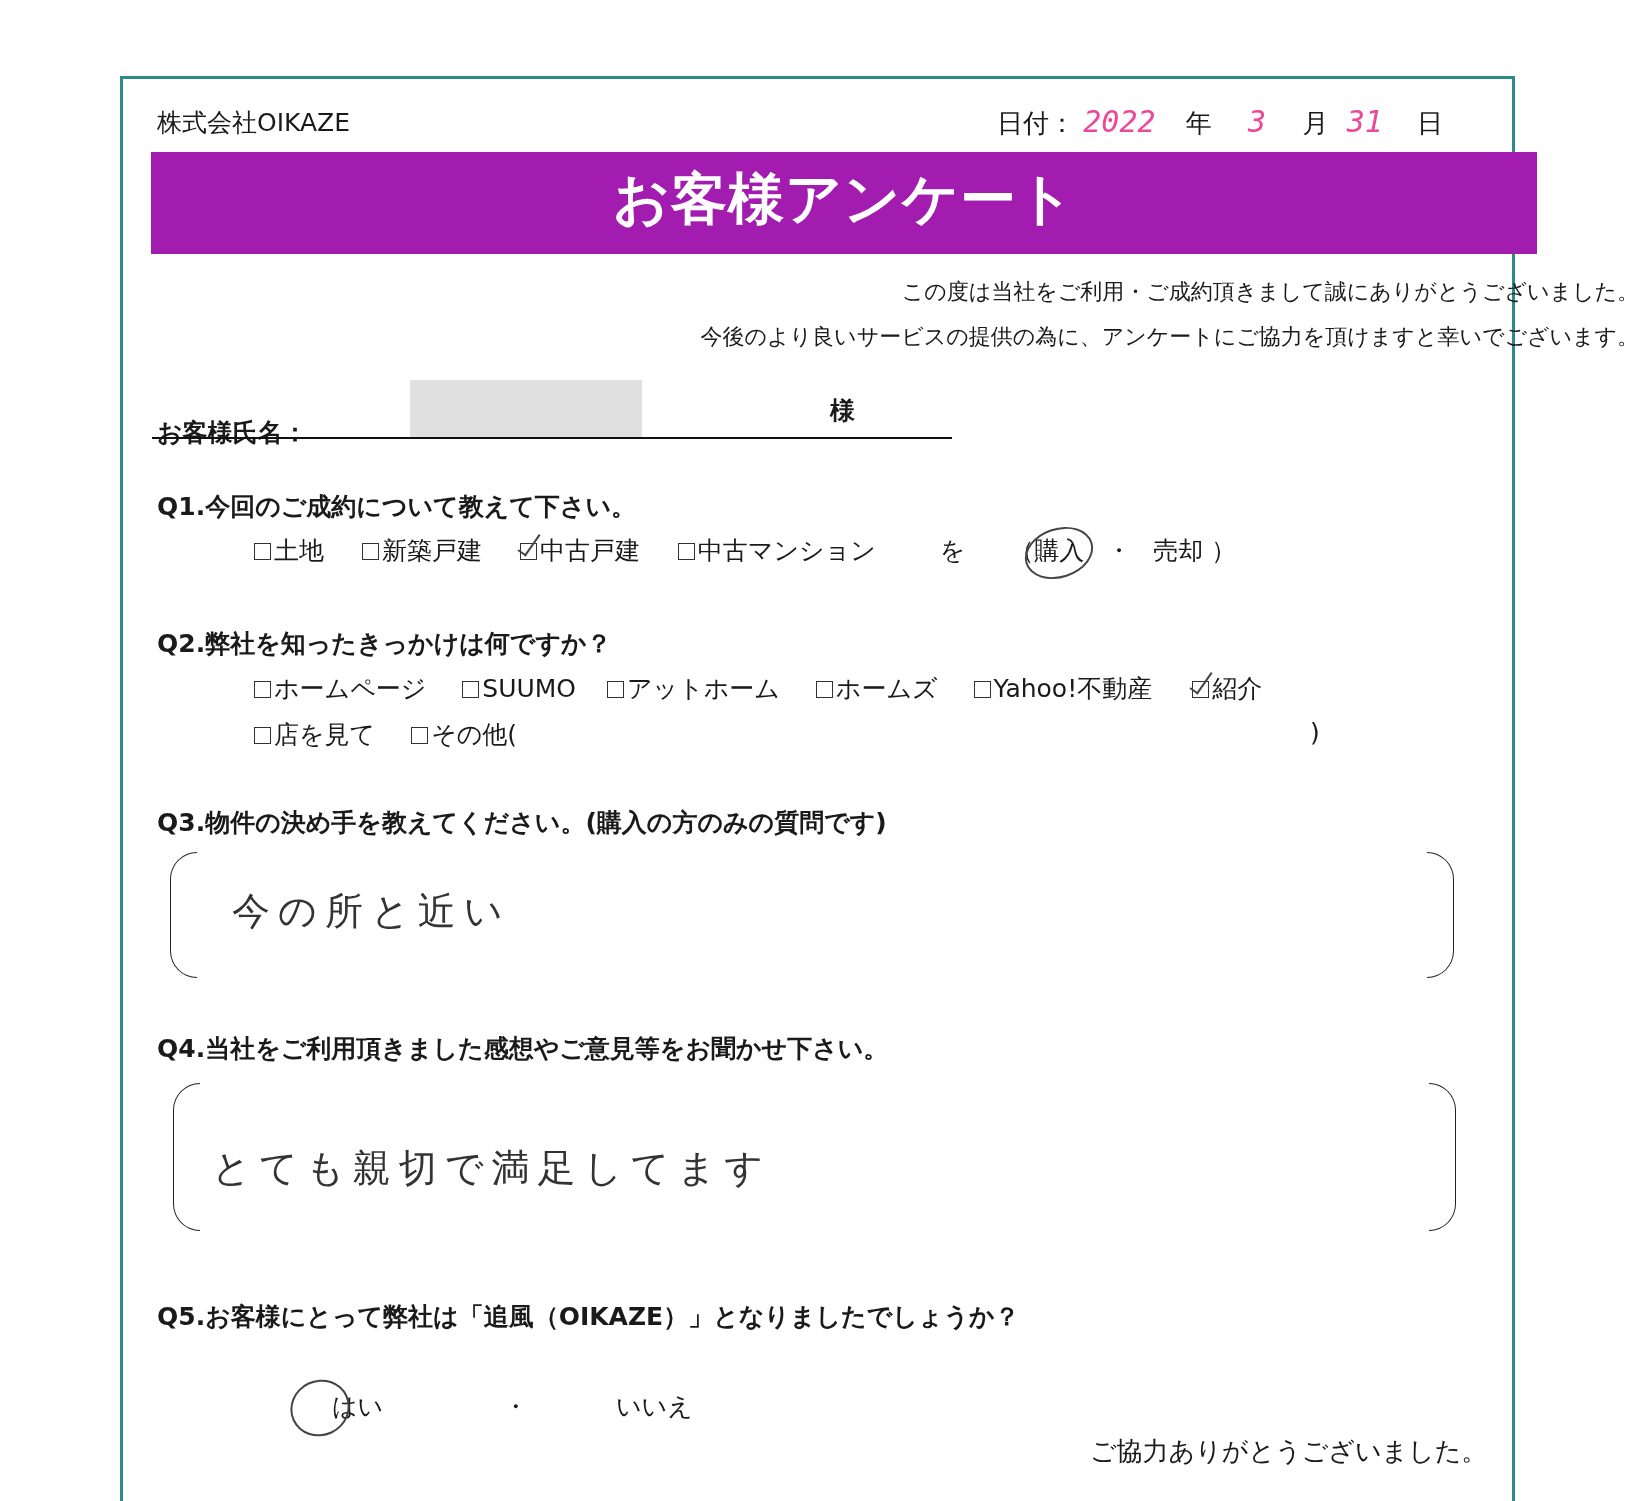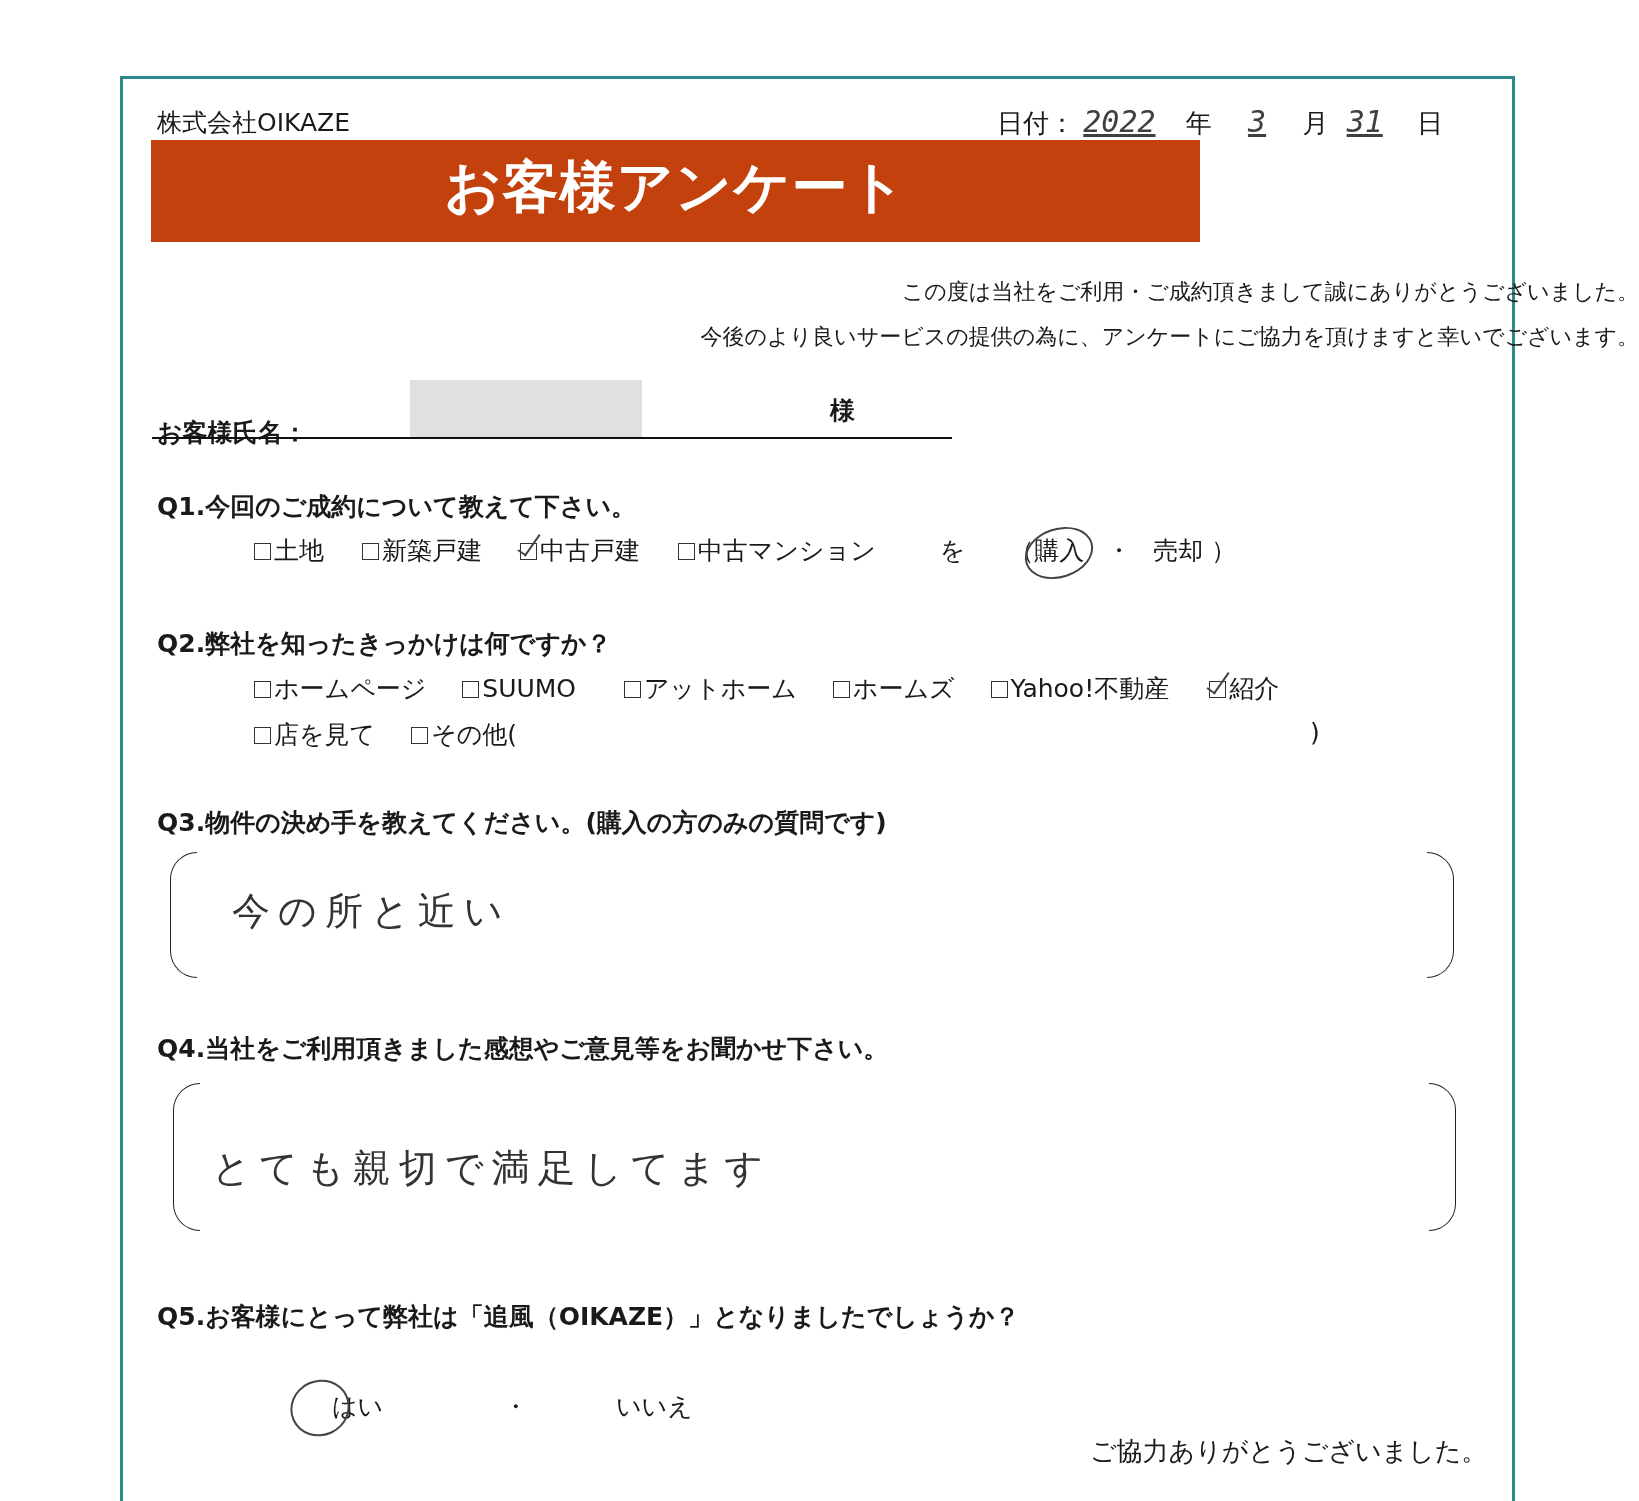--- a/index.html
+++ b/index.html
@@ -3,22 +3,22 @@
 <meta charset="utf-8">
 <style>
   html, body { margin:0; padding:0; background:#ffffff; }
   body { width:1639px; height:1501px; position:relative; overflow:hidden;
          font-family:"DejaVu Sans", "Liberation Sans", sans-serif; color:#1a1a1a; }
   .frame { position:absolute; left:120px; top:76px; width:1395px; height:1440px;
            border:3px solid #2a8a8c; border-bottom:none; box-sizing:border-box; }
   .abs { position:absolute; white-space:nowrap; }
   .company { left:157px; top:106px; font-size:25px; }
   .date { left:997px; top:104px; font-size:26px; }
-  .date .hw { font-family:"DejaVu Sans Mono", monospace; font-style:italic; font-size:30px; color:#404040;text-decoration:underline; }
-  .band { position:absolute; left:151px; top:140px; width:1049px; height:102px; background:#c2410c; }
+  .date .hw { font-family:"DejaVu Sans Mono", monospace; font-style:italic; font-size:30px; color:#ec4899; }
+  .band { position:absolute; left:151px; top:152px; width:1386px; height:102px; background:#a21caf; }
   .band-title { position:absolute; left:0; right:0; top:10px; text-align:center; color:#ffffff;
                 font-size:56px; font-weight:bold; letter-spacing:1px; }
   .intro { left:0; width:1639px; text-align:right; font-size:22px; }
   .name-label { left:157px; top:394px; font-size:25px; font-weight:bold;margin-top:22px; }
   .name-mask { position:absolute; left:410px; top:380px; width:232px; height:57px; background:#e0e0e0; }
   .name-suffix { left:830px; top:394px; font-size:25px; font-weight:bold; }
   .name-line { position:absolute; left:152px; top:437px; width:800px; height:2px; background:#111; }
   .q { font-size:25px; font-weight:bold; }
   .opt { font-size:25px;padding-left:38px; }
   .cb { display:inline-block; width:17px; height:17px; border:1.5px solid #333; margin-right:3px;
@@ -71,21 +71,21 @@
   <span style="margin-left:36px">（</span><span style="position:relative"><span>購入</span><span class="circle" style="left:-10px; top:-8px; width:66px; height:46px; transform:rotate(-18deg)"></span></span>
   <span style="margin-left:14px">・</span>
   <span style="margin-left:14px">売却</span>
   <span>）</span>
 </div>
 
 <div class="abs q" style="left:157px; top:627px">Q2.弊社を知ったきっかけは何ですか？</div>
 <div class="abs opt" style="left:216px; top:672px">
   <span><span class="cb"></span><span>ホームページ</span></span>
   <span style="margin-left:28px"><span class="cb"></span><span>SUUMO</span></span>
-  <span style="margin-left:40px"><span class="cb"></span><span>アットホーム</span></span>
+  <span style="margin-left:23px"><span class="cb"></span><span>アットホーム</span></span>
   <span style="margin-left:28px"><span class="cb"></span><span>ホームズ</span></span>
   <span style="margin-left:28px"><span class="cb"></span><span>Yahoo!不動産</span></span>
   <span style="margin-left:32px"><span class="cb checked"></span><span>紹介</span></span>
 </div>
 <div class="abs opt" style="left:216px; top:718px">
   <span><span class="cb"></span><span>店を見て</span></span>
   <span style="margin-left:28px"><span class="cb"></span><span>その他(</span></span>
 </div>
 <div class="abs opt" style="left:1272px; top:718px">)</div>
 

